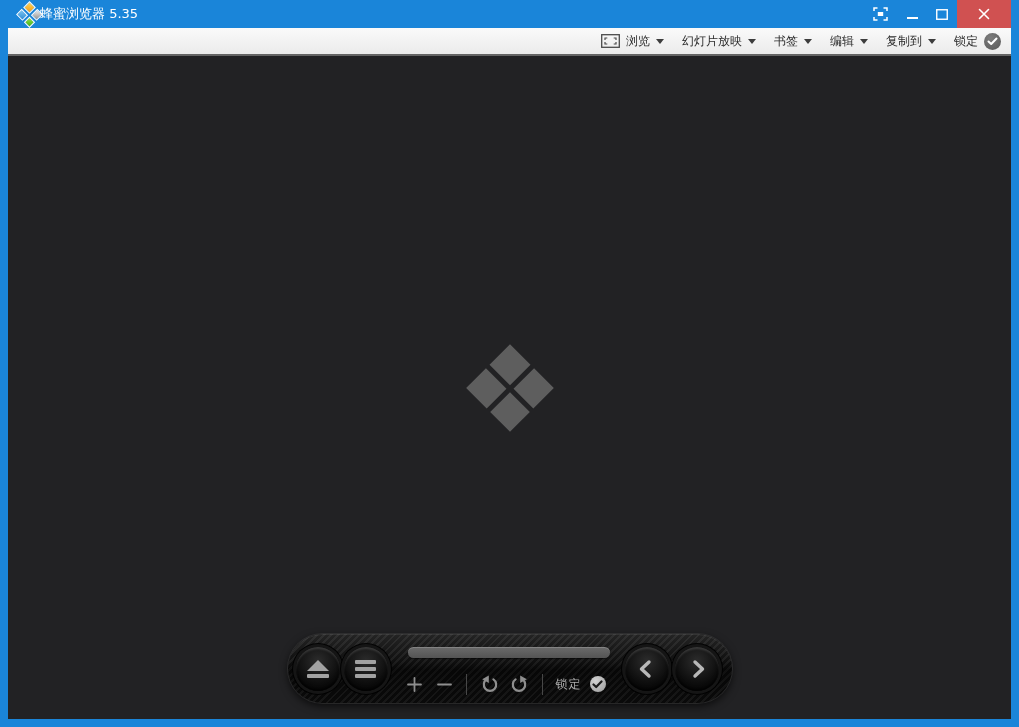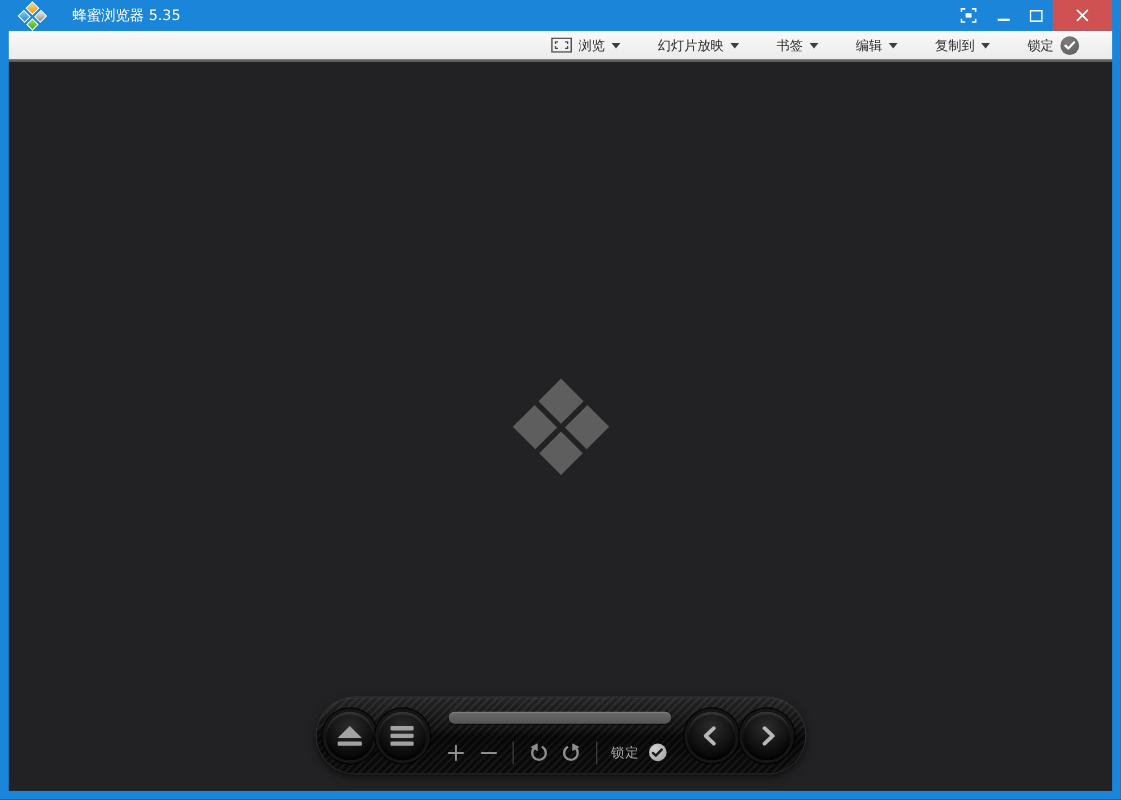--- a/index.html
+++ b/index.html
@@ -19,33 +19,33 @@
   .app-grid{
     width:19px;height:19px;margin:4px auto 0;
     transform:rotate(45deg);
     display:grid;grid-template-columns:1fr 1fr;grid-template-rows:1fr 1fr;gap:2px;
   }
   .app-grid span{border:1px solid #fff;}
   .d-top{background:linear-gradient(135deg,#ffd658,#ef9a1c);}
   .d-right{background:linear-gradient(135deg,#ececec,#8f8f8f);}
   .d-left{background:linear-gradient(135deg,#7cc4f0,#2f8ed6);}
   .d-bottom{background:linear-gradient(135deg,#93e04e,#3fae17);}
-  .title{color:#ffffff;font-size:13px;margin-left:66px;white-space:nowrap;}
+  .title{color:#ffffff;font-size:13px;margin-left:40px;white-space:nowrap;}
   .wc{margin-left:auto;display:flex;align-items:stretch;height:100%;}
   .wc-btn{width:30px;display:flex;align-items:center;justify-content:center;cursor:pointer;}
   .wc-btn.fs{width:34px;}
   .wc-btn.close{width:54px;background:#d05151;margin-right:8px;}
   .min-glyph{width:11px;height:2px;background:#fff;margin-top:8px;}
   
   .toolbar{
     position:absolute;top:28px;left:8px;right:8px;height:26px;
     background:linear-gradient(180deg,#fafafa,#ebebeb);
     border-bottom:2px solid #646464;
     display:flex;align-items:center;justify-content:flex-end;
-    gap:34px;padding-right:30px;z-index:10;
+    gap:18px;padding-right:10px;z-index:10;
   }
   .tb-item{display:flex;align-items:center;gap:6px;font-size:12px;color:#2b2b2b;cursor:pointer;white-space:nowrap;}
   .caret{width:0;height:0;border:4px solid transparent;border-top:5px solid #3d3d3d;margin-top:5px;}
   .tb-badge{
     width:17px;height:17px;border-radius:50%;
     background:radial-gradient(circle at 40% 30%,#7d7d7d,#585858);
     display:flex;align-items:center;justify-content:center;
   }
   
   .content{

